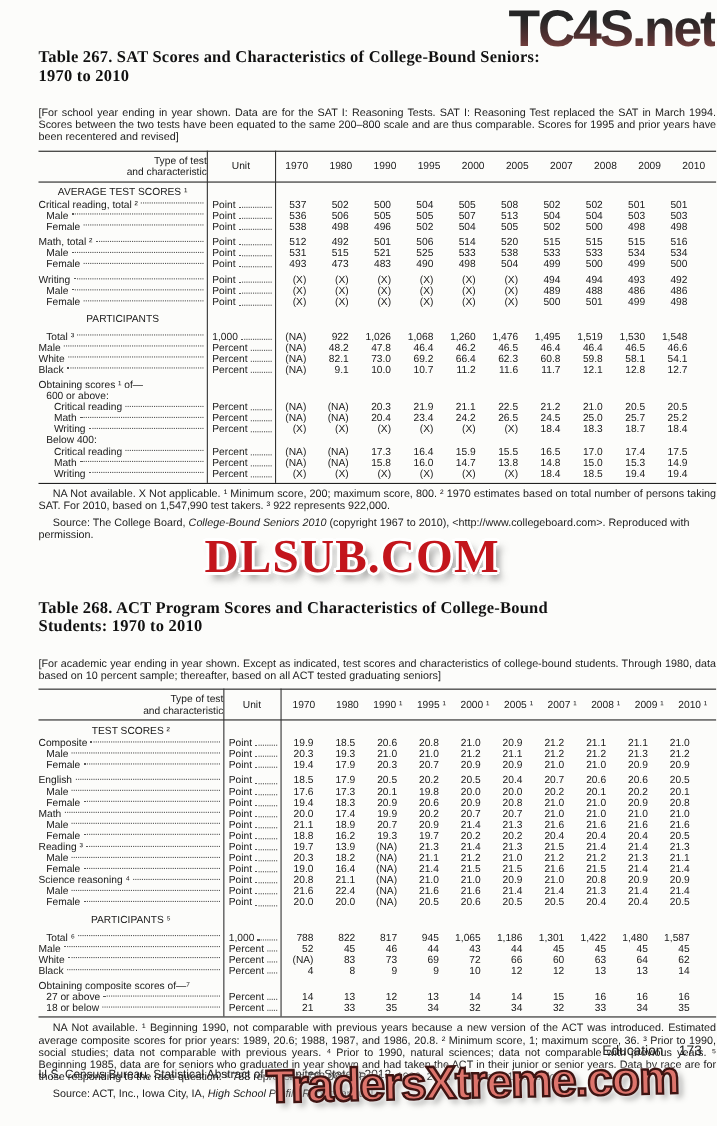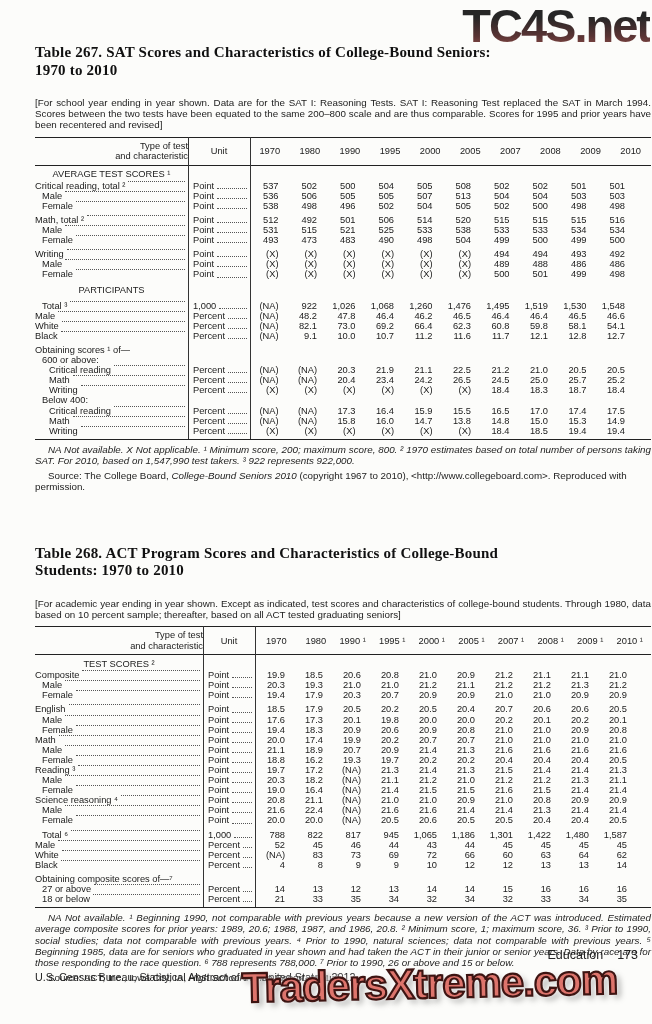--- a/index.html
+++ b/index.html
@@ -24,28 +24,28 @@
   .t268 .thead,.t268 .trow{grid-template-columns:168px 52px repeat(10,1fr);}
   .label-h{text-align:right;line-height:10.2px;}
   .unit-h{text-align:center;}
   .year-h{text-align:right;}
   .t267 .year-h{padding-right:10px;} .t268 .year-h{padding-right:8px;}
 
   .tbody{padding:2px 16px 3px 0;}
   .trow{display:grid;font-size:9.3px;line-height:10.1px;}
   .trow.gap{margin-top:4px;}
   .sect{grid-column:1;text-align:center;padding:1.5px 0;}
-  .c-lbl{display:flex;align-items:flex-start;overflow:hidden;white-space:nowrap;padding-right:2px;}
+  .c-lbl{display:flex;align-items:center;overflow:hidden;white-space:nowrap;padding-right:2px;}
   .c-unit{display:flex;align-items:flex-end;overflow:hidden;white-space:nowrap;padding:0 2px 0 5px;}
   .dots{flex:1 1 auto;min-width:4px;border-bottom:1.2px dotted #555;margin:0 1px 2px 3px;}
   .val{text-align:right;}
   .t267 .val{padding-right:10px;} .t268 .val{padding-right:8px;}
 
   .fn{font-size:9.8px;line-height:11.2px;margin:4px 0 0 0;color:#1c1c1c;}
-  .fi{text-align:justify;text-indent:13px;font-style:italic;}
+  .fi{text-align:justify;text-indent:13px;}
   .src{text-indent:13px;}
 
   .edu{position:absolute;top:948px;right:14px;font-size:12.5px;color:#222;}
   .edu .pgnum{margin-left:14px;}
   .census{position:absolute;top:971px;left:35px;font-size:10.8px;color:#222;}
 
   .wm{position:absolute;z-index:6;pointer-events:none;}
   .wm-tc4s{top:-2px;right:2px;font-size:47px;font-weight:700;letter-spacing:-2px;
            font-family:"Liberation Sans",sans-serif;
            background:linear-gradient(#262626 35%,#5a3434 70%,#96504a 95%);
@@ -743,21 +743,21 @@
           <div class="trow">
             <div class="c-lbl">
               <span style="padding-left: 0px;">Reading ³</span>
               <span class="dots"></span>
             </div>
             <div class="c-unit">
               <span>Point</span>
               <span class="dots"></span>
             </div>
             <div class="val">19.7</div>
-            <div class="val">17.2</div>
+            <div class="val">13.9</div>
             <div class="val">(NA)</div>
             <div class="val">21.3</div>
             <div class="val">21.4</div>
             <div class="val">21.3</div>
             <div class="val">21.5</div>
             <div class="val">21.4</div>
             <div class="val">21.4</div>
             <div class="val">21.3</div>
           </div>
           <div class="trow">
@@ -852,20 +852,23 @@
             <div class="val">20.0</div>
             <div class="val">20.0</div>
             <div class="val">(NA)</div>
             <div class="val">20.5</div>
             <div class="val">20.6</div>
             <div class="val">20.5</div>
             <div class="val">20.5</div>
             <div class="val">20.4</div>
             <div class="val">20.4</div>
             <div class="val">20.5</div>
+          </div>
+          <div class="trow gap">
+            <div class="sect">PARTICIPANTS ⁵</div>
           </div>
           <div class="trow gap">
             <div class="c-lbl">
               <span style="padding-left: 7px;">Total ⁶</span>
               <span class="dots"></span>
             </div>
             <div class="c-unit">
               <span>1,000</span>
               <span class="dots"></span>
             </div>
@@ -1000,14 +1003,15 @@
       </div>
     <p class="fn fi">NA Not available. ¹ Beginning 1990, not comparable with previous years because a new version of the ACT was introduced. Estimated average composite scores for prior years: 1989, 20.6; 1988, 1987, and 1986, 20.8. ² Minimum score, 1; maximum score, 36. ³ Prior to 1990, social studies; data not comparable with previous years. ⁴ Prior to 1990, natural sciences; data not comparable with previous years. ⁵ Beginning 1985, data are for seniors who graduated in year shown and had taken the ACT in their junior or senior years. Data by race are for those responding to the race question. ⁶ 788 represents 788,000. ⁷ Prior to 1990, 26 or above and 15 or below.</p>
     <p class="fn src"><span>Source: ACT, Inc., Iowa City, IA, </span><i>High School Profile Report</i><span>, annual.</span></p>
 
   </div>
 
   <div class="edu"><span>Education</span><span class="pgnum">173</span></div>
   <div class="census">U.S. Census Bureau, Statistical Abstract of the United States: 2012</div>
 
   <div class="wm wm-tc4s">TC4S.net</div>
+  <div class="wm wm-dlsub">DLSUB.COM</div>
   <div class="wm wm-traders">TradersXtreme.com</div>
 </div>
 
 </body></html>

